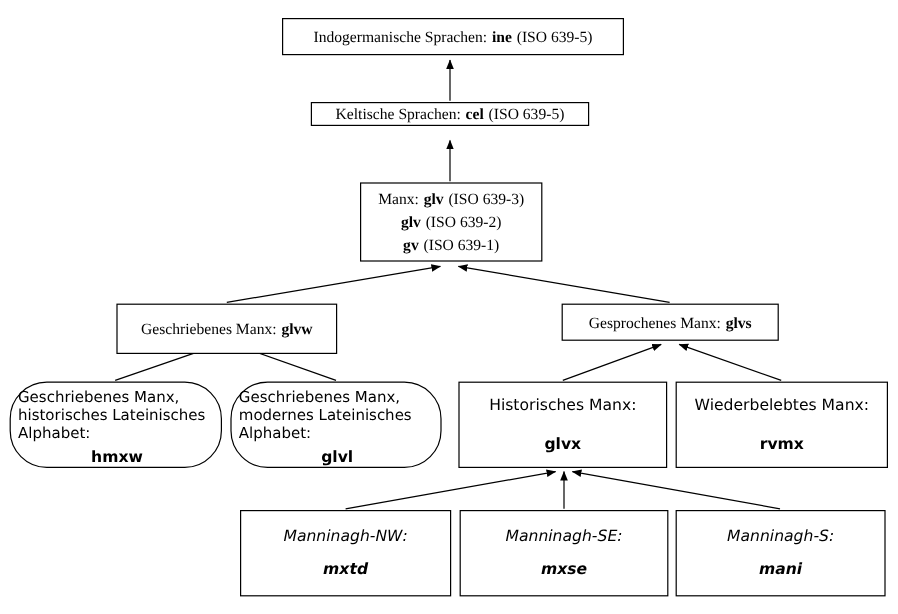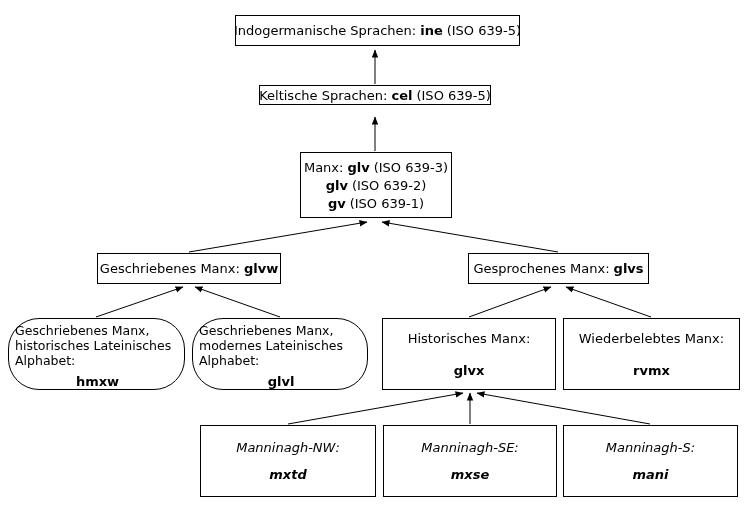--- a/index.html
+++ b/index.html
@@ -14,21 +14,21 @@
   svg.edges line { stroke: #000; stroke-width: 1; }
   .node {
     position: absolute;
     border: 1px solid #000;
     background: #fff;
     display: flex;
     align-items: center;
     justify-content: center;
   }
   .col { flex-direction: column; }
-  .row { display: flex; gap: 4px; white-space: nowrap; align-items: baseline; justify-content: center; }
+  .row { display: flex; gap: 4px; white-space: nowrap; align-items: baseline; justify-content: center; font-family: Liberation Serif, serif; }
   .code { font-weight: bold; }
   .gap17 { gap: 17px; }
   .gap12 { gap: 12px; font-style: italic; }
   .gap3 { gap: 3px; }
   .leftalign {
     align-items: flex-start;
     justify-content: flex-start;
     padding: 5px 4px 0 6px;
     font-size: 12.5px;
     line-height: 1.18;
@@ -86,21 +86,21 @@
     <div class="row">
       <span class="code">glv</span>
       <span>(ISO 639-2)</span>
     </div>
     <div class="row">
       <span class="code">gv</span>
       <span>(ISO 639-1)</span>
     </div>
   </div>
 
-  <div class="node" style="left:97px; top:253px; width:184px; height:31px;">
+  <div class="node" style="left:97px; top:253px; width:184px; height:42px;">
     <div class="row">
       <span>Geschriebenes Manx:</span>
       <span class="code">glvw</span>
     </div>
   </div>
 
   <div class="node" style="left:468px; top:253px; width:181px; height:31px;">
     <div class="row">
       <span>Gesprochenes Manx:</span>
       <span class="code">glvs</span>

